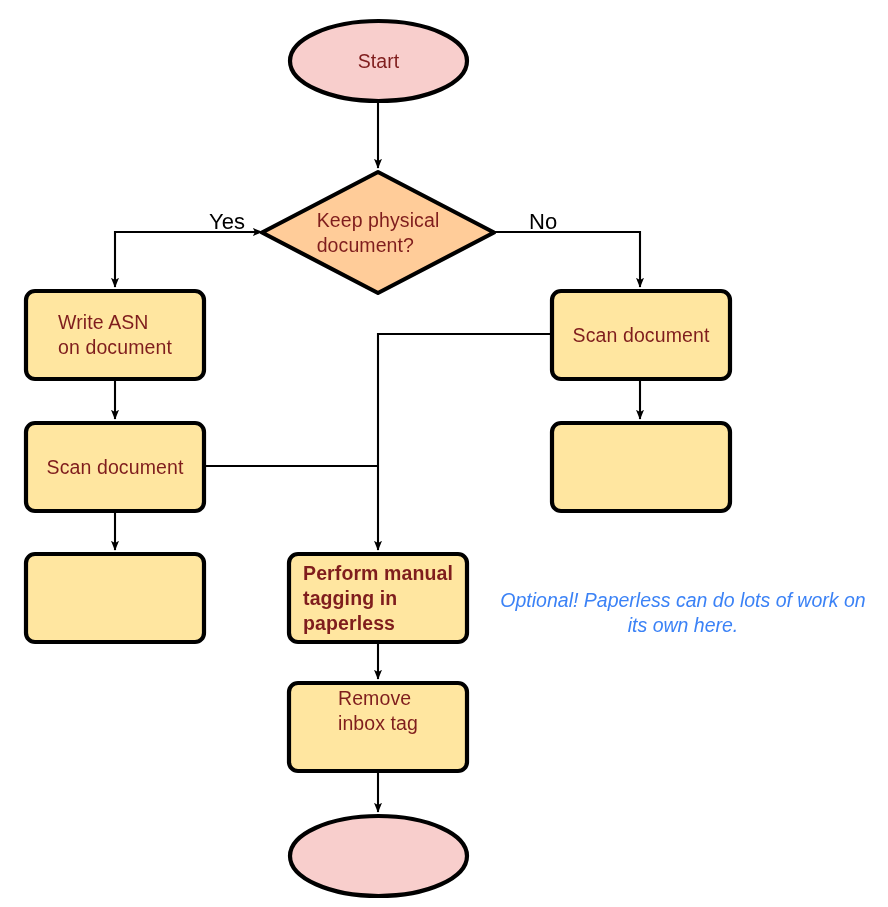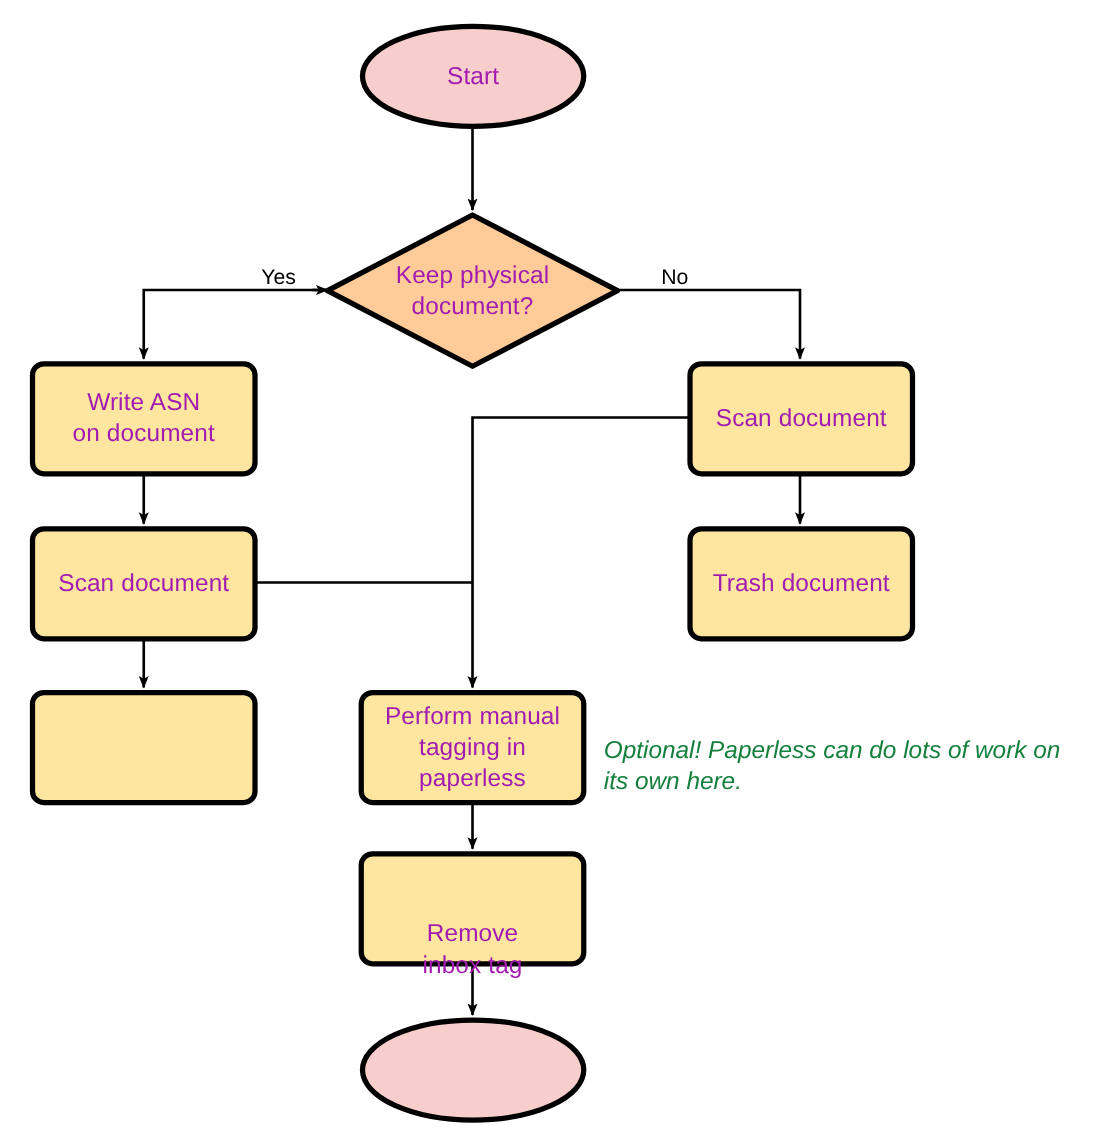--- a/index.html
+++ b/index.html
@@ -26,44 +26,44 @@
     width: 888px;
     height: 907px;
     display: block;
   }
   
   .node-label {
     position: absolute;
     display: flex;
     align-items: center;
     justify-content: center;
-    text-align: center;
-    color: #a21caf;
+    color: #7f1d1d;
     font-size: 19.5px;
     line-height: 25px;
     letter-spacing: 0.1px;
     white-space: pre-line;
     pointer-events: none;
   }
   .edge-label {
     position: absolute;
     color: #000000;
-    font-size: 17px;
+    font-size: 22px;
     line-height: 22px;
     white-space: nowrap;
     pointer-events: none;
   }
   .note-text {
     position: absolute;
-    color: #15803d;
+    color: #3b82f6;
     font-size: 19.5px;
     line-height: 25px;
     font-style: italic;
     white-space: pre-line;
     pointer-events: none;
+    text-align: center;
   }
 </style>
 </head>
 <body>
 
 <div id="flow-root">
 
   <svg class="flow-canvas" viewBox="0 0 888 907" xmlns="http://www.w3.org/2000/svg">
     <defs>
       <marker id="arrowFilled" markerWidth="12" markerHeight="12" refX="9.2" refY="4" orient="auto" markerUnits="userSpaceOnUse">
@@ -126,27 +126,26 @@
 document?</div>
 
   <div class="node-label" style="left:26px; top:291px; width:178px; height:88px;">Write ASN
 on document</div>
 
   <div class="node-label" style="left:26px; top:423px; width:178px; height:88px;">Scan document</div>
 
 
   <div class="node-label" style="left:552px; top:291px; width:178px; height:88px;">Scan document</div>
 
-  <div class="node-label" style="left:552px; top:423px; width:178px; height:88px;">Trash document</div>
 
-  <div class="node-label" style="left:289px; top:554px; width:178px; height:88px;">Perform manual
+  <div class="node-label" style="left:289px; top:554px; width:178px; height:88px;font-weight:bold;">Perform manual
 tagging in
 paperless</div>
 
-  <div class="node-label" style="left:289px; top:716px; width:178px; height:88px;">Remove
+  <div class="node-label" style="left:289px; top:667px; width:178px; height:88px;">Remove
 inbox tag</div>
 
 
   <div class="edge-label" style="left:209px; top:211px;">Yes</div>
 
   <div class="edge-label" style="left:529px; top:211px;">No</div>
 
   <div class="note-text" style="left:483px; top:588px; width:400px;">Optional! Paperless can do lots of work on
 its own here.</div>
 

